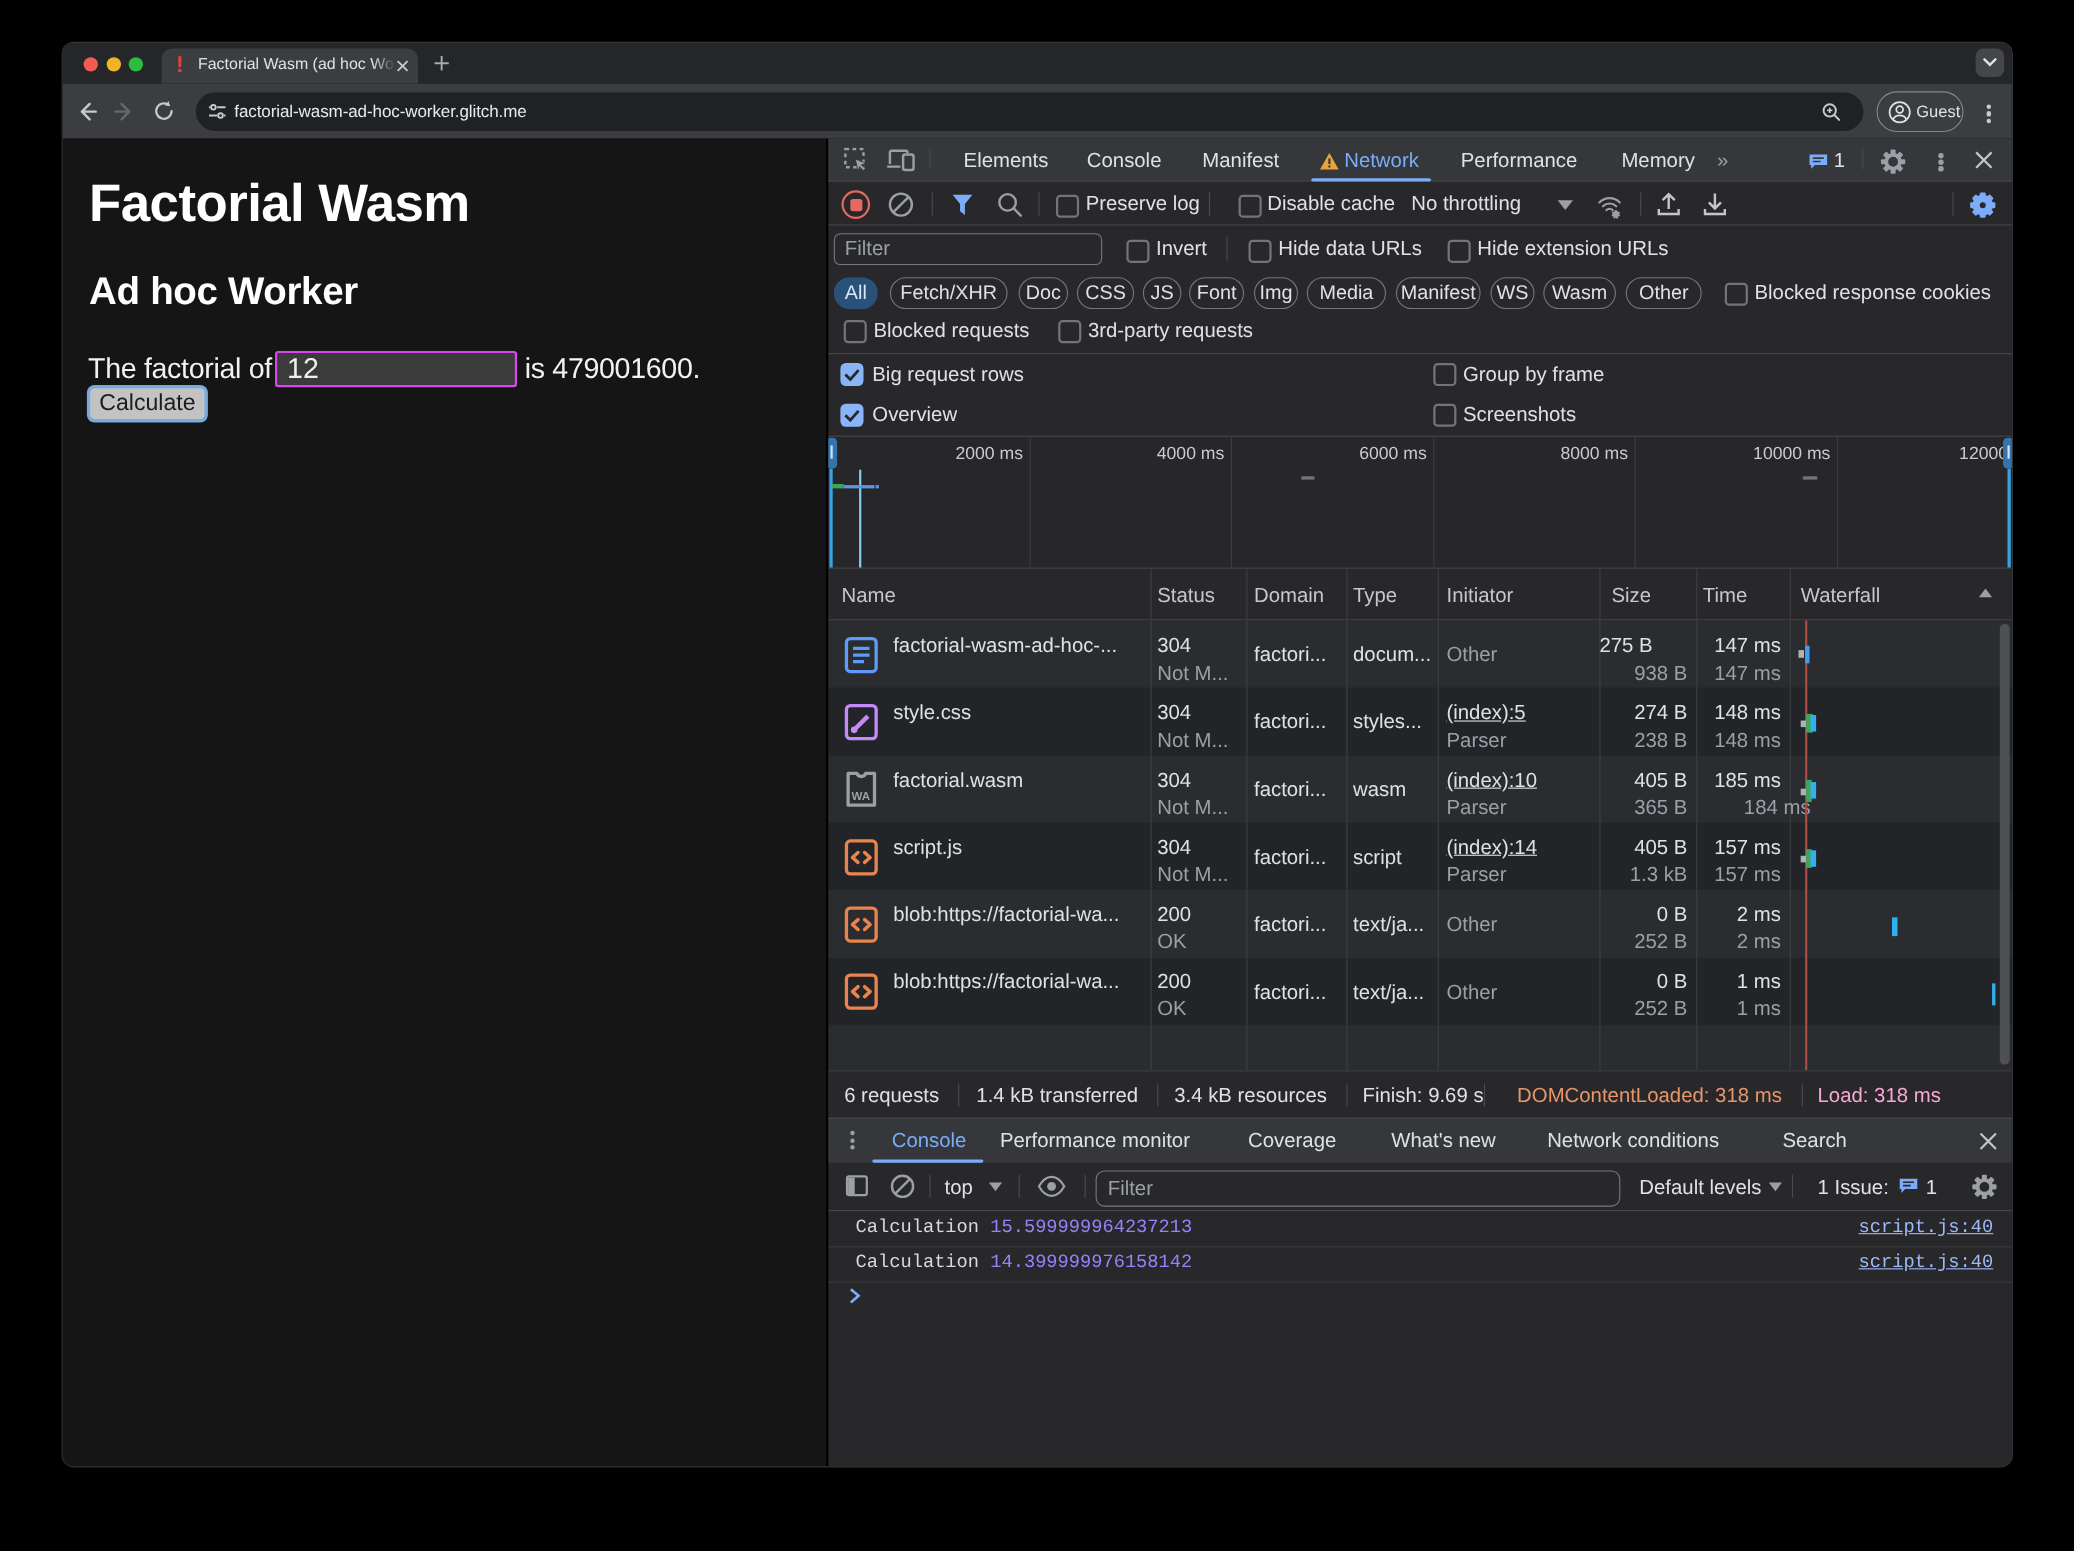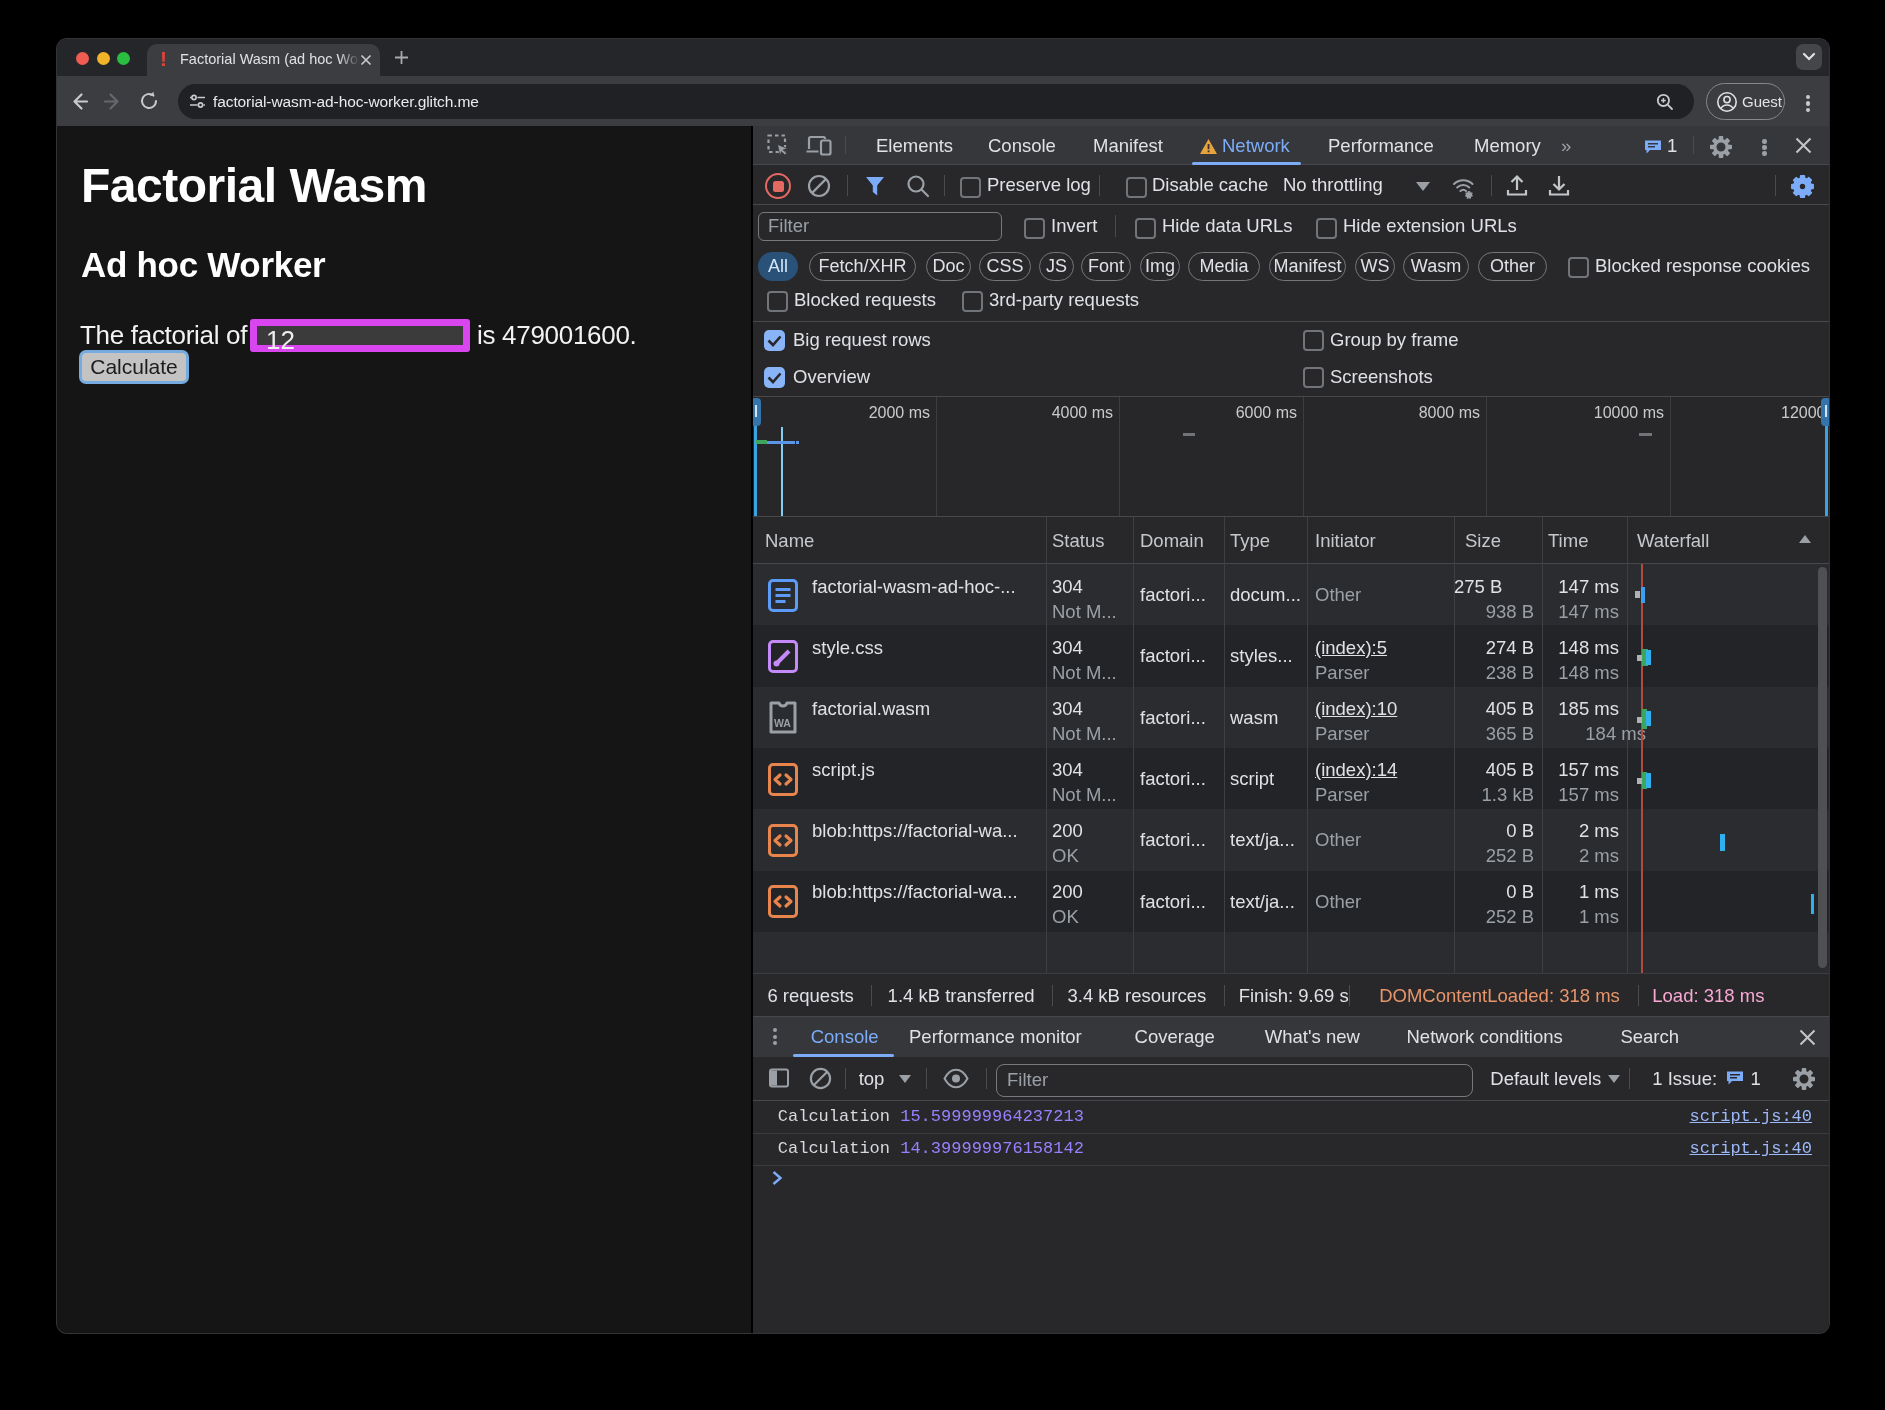--- a/index.html
+++ b/index.html
@@ -85,21 +85,21 @@
     <div class="a" style="left:1749px;top:56px;">
       <div style="width:4.4px;height:4.4px;border-radius:50%;background:#c7cacd;margin-bottom:2px;"></div>
       <div style="width:4.4px;height:4.4px;border-radius:50%;background:#c7cacd;margin-bottom:2px;"></div>
       <div style="width:4.4px;height:4.4px;border-radius:50%;background:#c7cacd;"></div>
     </div>
   </div>
   <div id="page">
     <div class="a" style="left:24px;top:32px;font-size:48px;letter-spacing:-0.5px;font-weight:bold;color:#fff;">Factorial Wasm</div>
     <div class="a" style="left:24px;top:119px;font-size:35px;letter-spacing:-0.3px;font-weight:bold;color:#fff;">Ad hoc Worker</div>
     <div class="a" style="left:23px;top:194px;font-size:26px;letter-spacing:-0.3px;color:#f2f2f2;">The factorial of</div>
-    <div class="a" style="left:193px;top:193px;width:220px;height:33px;background:#3b3b3b;border:7px solid #d946ef;border-radius:3px;box-sizing:border-box;">
+    <div class="a" style="left:193px;top:193px;width:220px;height:33px;background:#3b3b3b;border:2px solid #d946ef;border-radius:3px;box-sizing:border-box;">
       <div class="a" style="left:9px;top:0;height:29px;line-height:29px;font-size:26px;color:#eee;">12</div>
     </div>
     <div class="a" style="left:420px;top:194px;font-size:26px;letter-spacing:-0.3px;color:#f2f2f2;">is 479001600.</div>
     <div class="a" style="left:25px;top:227px;width:104px;height:28px;background:#c3c3c3;border-radius:4px;box-shadow:0 0 0 3px #76abdf;">
       <div style="text-align:center;line-height:28px;font-size:21px;color:#1c1c1c;">Calculate</div>
     </div>
   </div>
   <div id="dt">
 
     <div class="a" style="left:0;top:0;width:1076px;height:39px;background:#35373a;border-bottom:1px solid #46484b;box-sizing:border-box;"></div>

